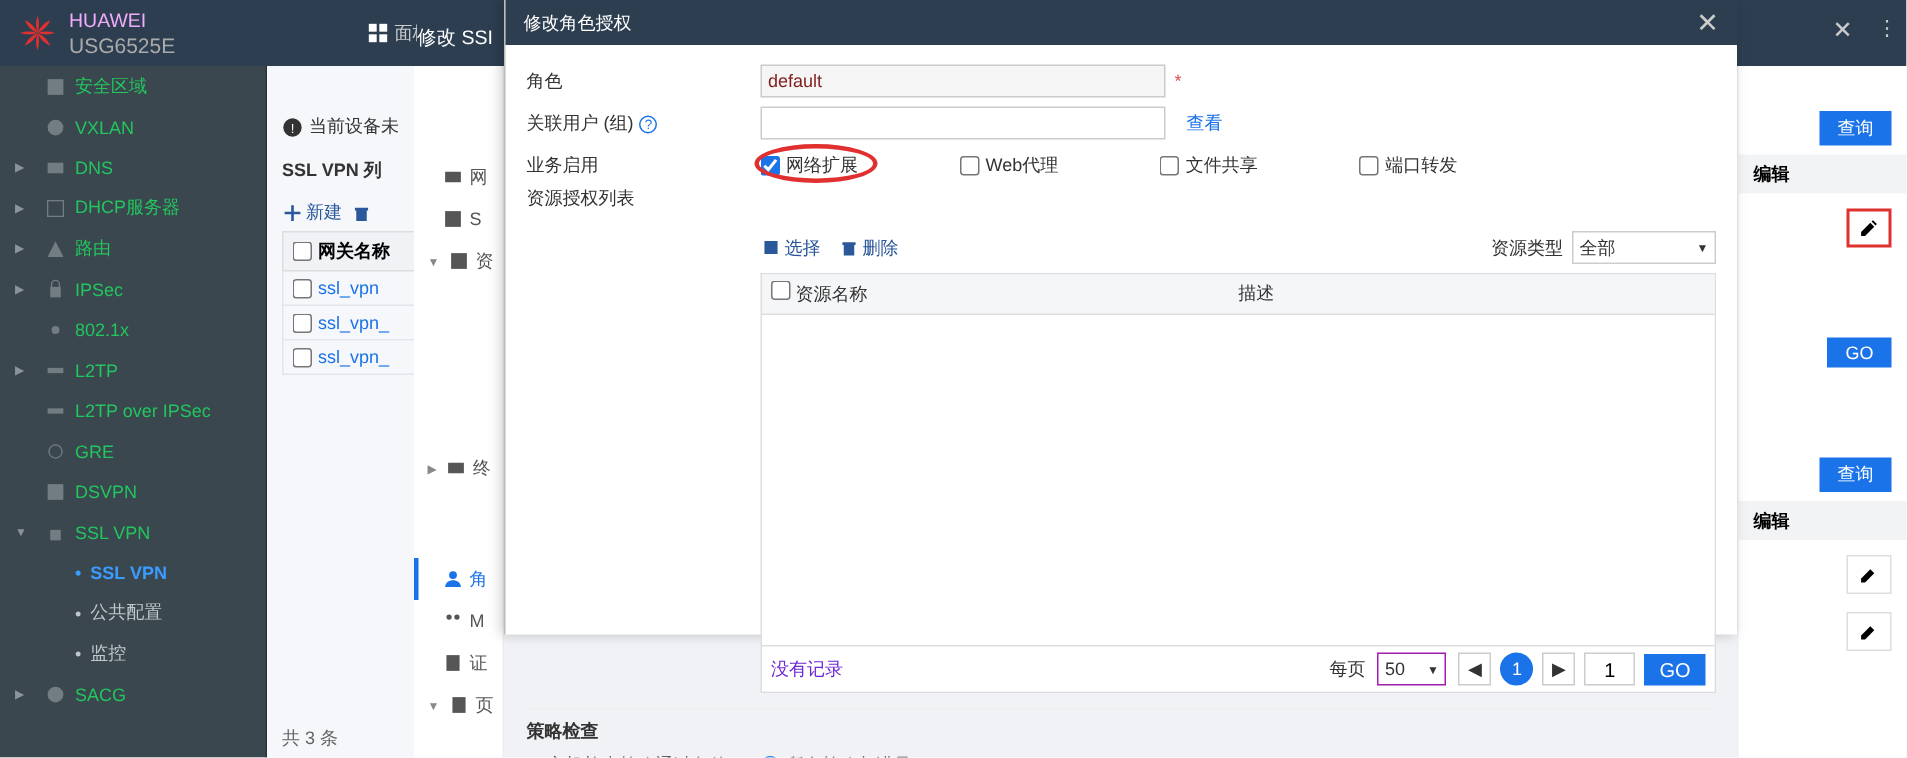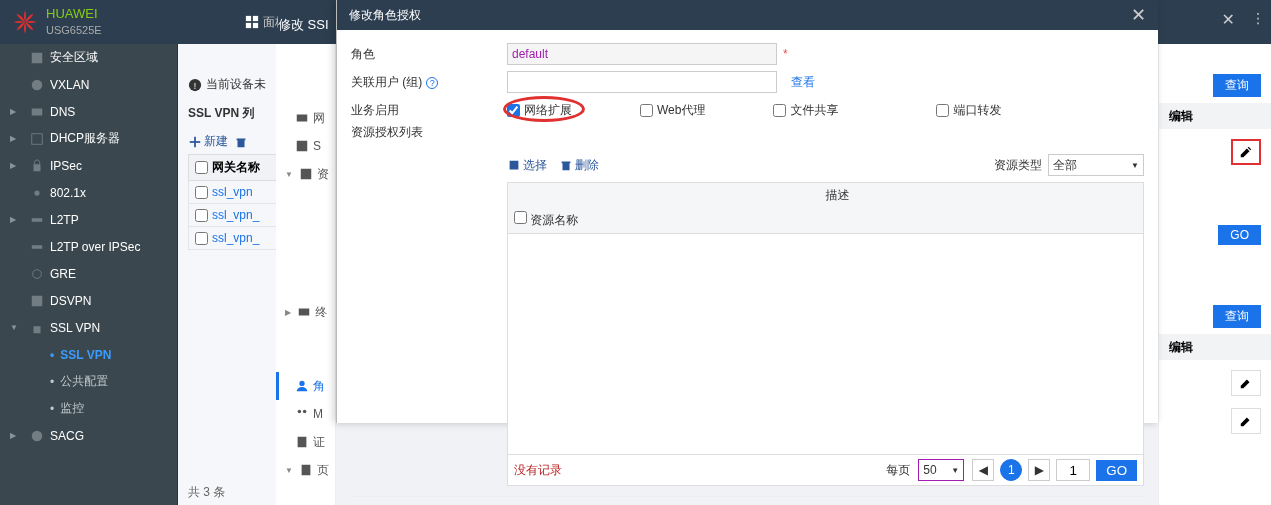--- a/index.html
+++ b/index.html
@@ -2,29 +2,29 @@
 <html><head>
   <meta charset="utf-8">
   <style>
     * { box-sizing: border-box; margin: 0; padding: 0; }
     body { font-family: "Microsoft YaHei", Arial, sans-serif; font-size: 12px; background: #f0f2f5; overflow: hidden; width: 1271px; height: 505px; position: relative; }
 
     
     .top-header { height: 44px; background: #2c3e50; color: #fff; display: flex; align-items: center; padding: 0 12px; position: relative; }
     .logo-flower { width: 26px; height: 26px; margin-right: 8px; }
     .brand-text { line-height: 16px; }
-    .brand-name { font-size: 13px; color: #84cc16; }
-    .brand-model { font-size: 11px; color: #aaa; }
+    .brand-name { font-size: 13px; color: #f0abfc; }
+    .brand-model { font-size: 14px; color: #aaa; }
     .dashboard-icon { position: absolute; left: 245px; display:flex; align-items:center;}
     .header-close { position: absolute; right: 36px; top: 10px; color:#ccc; font-size:16px; cursor:pointer; }
     .header-menu { position: absolute; right: 6px; top: 10px; color:#ccc; font-size:14px; cursor:pointer; }
 
     
     .left-nav { position: absolute; top: 44px; left: 0; width: 178px; bottom: 0; background: #3a474e; color: #cfcfcf; overflow: hidden; border-right:1px solid #2a333a; }
-    .nav-item { display: flex; align-items: center; height: 27px; padding: 0 12px 0 30px; cursor: pointer; font-size: 12px; color:#ffffff;}
+    .nav-item { display: flex; align-items: center; height: 27px; padding: 0 12px 0 30px; cursor: pointer; font-size: 12px; color:#22c55e;}
     .nav-item.has-children::before { content:'▶'; font-size:8px; position:absolute; margin-left:-20px; color:#8a949a;}
     .nav-item.expanded::before { content:'▼'; }
     .nav-item .nav-icon { width:14px; height:14px; margin-right:6px; opacity:.7; }
     .nav-subitem { padding-left:50px; height:27px; display:flex; align-items:center; cursor:pointer; color:#bfc7cb; }
     .nav-subitem.selected { color:#3b9cff; font-weight:bold; }
     .nav-subitem::before{content:'•'; margin-right:6px;}
 
     
     .mid-panel { position:absolute; left:178px; top:44px; width:158px; bottom:0; background:#f5f7fa; border-right:1px solid #ddd; }
     .mid-panel-inner { position:absolute; left:0; top:0; right:0; bottom:0; padding:6px 0 0 10px; }
@@ -51,37 +51,37 @@
 
     
     .modal { position:absolute; left:336px; top:0; width:822px; height:423px; background:#fff; box-shadow:-2px 0 8px rgba(0,0,0,.2); border-left:1px solid #bbb; z-index:5; }
     .modal-header { height:30px; background:#2c3e50; color:#fff; display:flex; align-items:center; padding:0 12px; justify-content:space-between;}
     .modal-close { font-size:18px; cursor:pointer; color:#ccc;}
     .modal-body { padding:10px 14px; color:#333; position:relative; }
 
     .form-row { display:flex; align-items:center; min-height:28px; }
     .form-label { width:156px; color:#333; }
     .form-label .help{ color:#1a73e8; margin-left:4px; border:1px solid #1a73e8; border-radius:50%; width:12px;height:12px; display:inline-flex; align-items:center; justify-content:center; font-size:9px; cursor:pointer;}
-    .text-input { width:270px; height:22px; border:1px solid #ccc; padding:0 4px; color:#a21caf; font-size:12px;}
+    .text-input { width:270px; height:22px; border:1px solid #ccc; padding:0 4px; color:#7f1d1d; font-size:12px;}
     .req-star { color:#e05050; margin-left:6px;}
     .link-a { color:#1a73e8; cursor:pointer; margin-left:14px;}
 
     .checkbox-group { display:flex; gap:18px; }
     .cb { display:flex; align-items:center; gap:4px; cursor:pointer;}
     .cb input { width:13px; height:13px; }
     .red-circle { position:absolute; border:3px solid #e03030; border-radius:50%/50%; width:82px; height:26px; pointer-events:none;}
 
     .resource-box { margin-left:156px; margin-top:2px; }
     .res-toolbar { display:flex; justify-content:space-between; align-items:center; }
     .res-toolbar-left { display:flex; gap:12px;}
     .res-toolbar-right { display:flex; align-items:center; gap:6px;}
     .select-box { height:22px; border:1px solid #ccc; width:96px; display:flex; align-items:center; justify-content:space-between; padding:0 4px; cursor:pointer;}
     .table { border:1px solid #ddd; margin-top:6px; }
     .tbl-head { background:#f5f6f8; display:flex; border-bottom:1px solid #ddd; padding:4px 6px;}
-    .tbl-head .col1{width:50%;margin-top:24px;} .tbl-head .col2{width:50%;}
+    .tbl-head .col1{width:50%;} .tbl-head .col2{width:50%;}
     .tbl-body { height:220px; background:#fff; }
     .tbl-footer { border-top:1px solid #ddd; display:flex; justify-content:space-between; align-items:center; padding:4px 6px; background:#fff; }
     .pager { display:flex; align-items:center; gap:6px;}
     .pg-btn { width:22px; height:22px; border:1px solid #ccc; display:flex; align-items:center; justify-content:center; cursor:pointer; background:#fff;}
     .pg-btn.current { background:#1a73e8; color:#fff; border-color:#1a73e8; border-radius:50%;}
     .go-btn { background:#1a73e8; color:#fff; border:none; padding:3px 10px; cursor:pointer;}
     .page-input{ width:34px; height:22px; border:1px solid #ccc; text-align:center;}
     .per-select{ width:46px; height:22px; border:1px solid #a21caf; margin:0 2px;}
 
     .policy-section { margin-top:10px; border-top:1px solid #eee; padding-top:6px;}
@@ -93,21 +93,21 @@
     .btn-primary { background:#1a73e8; color:#fff; border:none; padding:3px 12px; cursor:pointer; font-size:12px;}
     .edit-bar { background:#f2f3f5; height:26px; display:flex; align-items:center; padding:0 10px; font-weight:bold; margin:0 0 4px;}
     .edit-icon-btn { width:30px; height:26px; border:1px solid #ddd; display:flex; align-items:center; justify-content:center; margin-left:auto; cursor:pointer; background:#fff;}
     .edit-icon-btn.boxed { border:2px solid #e03030;}
     .spacer { height:48px;}
 
     input[type=checkbox]{accent-color:#1a73e8;}
     input[type=radio]{accent-color:#1a73e8;}
 
     svg.icon{width:14px;height:14px; fill:currentColor;}
-    .grey{color:#b91c1c;}
+    .grey{color:#6d28d9;}
     .chev{font-size:8px;}
   </style>
 </head>
 <body>
 
 <div class="top-header">
   <svg class="logo-flower" viewBox="0 0 40 40">
       <g fill="#e03030">
         <path d="M20 2c2 6 2 12 0 18-2-6-2-12 0-18z"></path>
         <path d="M20 38c-2-6-2-12 0-18 2 6 2 12 0 18z"></path>
@@ -158,20 +158,26 @@
       <span>DNS</span>
     </div>
   <div class="nav-item has-children">
       <svg class="icon nav-icon" viewBox="0 0 16 16">
         <rect x="2" y="2" width="12" height="12" fill="none" stroke="#8a949a"></rect>
       </svg>
       <span>DHCP服务器</span>
     </div>
   <div class="nav-item has-children">
       <svg class="icon nav-icon" viewBox="0 0 16 16">
+        <path fill="#8a949a" d="M2 14h12L8 2z"></path>
+      </svg>
+      <span>路由</span>
+    </div>
+  <div class="nav-item has-children">
+      <svg class="icon nav-icon" viewBox="0 0 16 16">
         <rect x="4" y="6" width="8" height="8" fill="#8a949a"></rect>
         <path fill="none" stroke="#8a949a" d="M5 6V4a3 3 0 016 0v2"></path>
       </svg>
       <span>IPSec</span>
     </div>
   <div class="nav-item">
       <svg class="icon nav-icon" viewBox="0 0 16 16">
         <circle cx="8" cy="8" r="3" fill="#8a949a"></circle>
       </svg>
       <span>802.1x</span>
@@ -351,21 +357,21 @@
             <span>网络扩展</span>
           </label>
         <label class="cb" style="margin-left:50px;">
             <input type="checkbox" style="">
             <span>Web代理</span>
           </label>
         <label class="cb" style="margin-left:50px;">
             <input type="checkbox" style="">
             <span>文件共享</span>
           </label>
-        <label class="cb" style="margin-left:80px;">
+        <label class="cb" style="margin-left:50px;">
             <input type="checkbox" style="">
             <span>端口转发</span>
           </label>
       </div>
       <div class="red-circle" style="left:152px; top:0;"></div>
     </div>
     <div class="form-row" style="align-items:flex-start;">
       <div class="form-label">资源授权列表</div>
     </div>
     <div class="resource-box">

